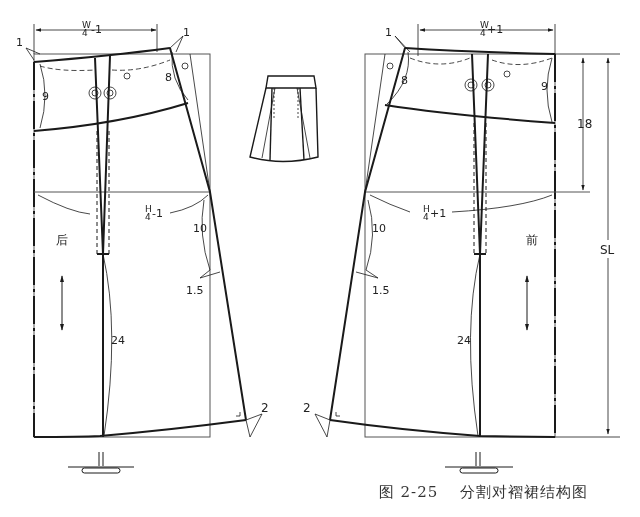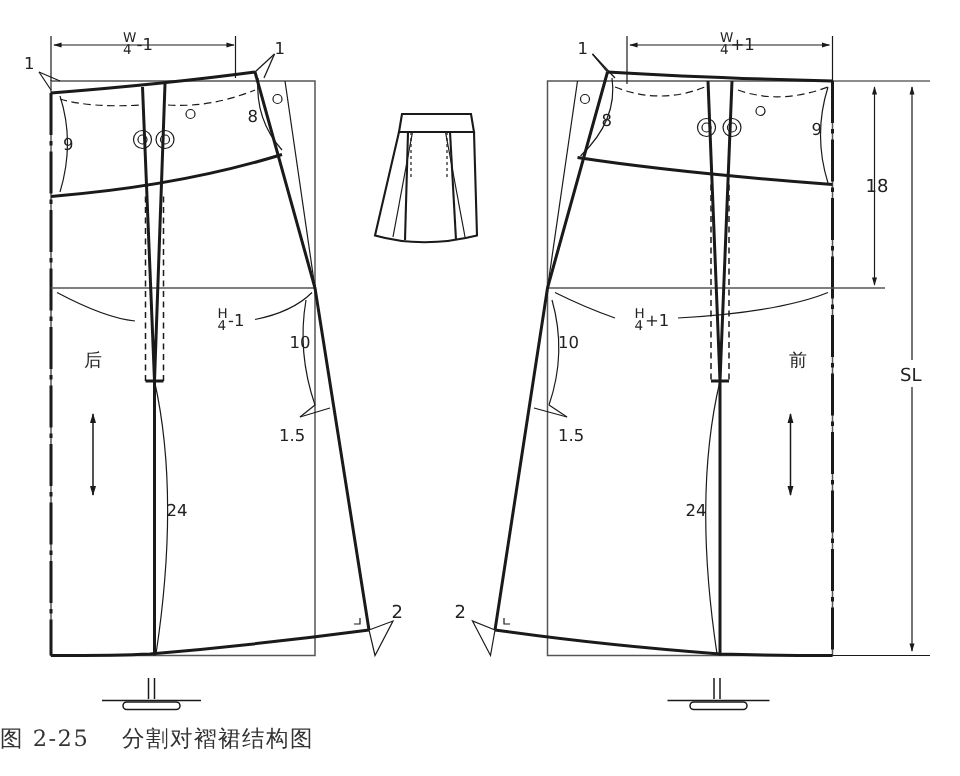--- a/index.html
+++ b/index.html
@@ -1,19 +1,19 @@
 <!DOCTYPE html>
 <html><head>
 <meta charset="utf-8">
 <style>
   html, body { margin: 0; padding: 0; background: #ffffff; }
   body { width: 640px; height: 517px; position: relative; overflow: hidden; font-family: "DejaVu Sans", sans-serif; }
   svg { position: absolute; left: 0; top: 0; }
   .caption {
-    position: absolute; left: 0; top: 483px; width: 588px; text-align: left;
+    position: absolute; left: 0; top: 483px; width: 588px; text-align: right;
     font-family: "DejaVu Serif", serif; font-size: 15px; color: #333333; letter-spacing: 1px;
   }
   .caption .num { margin-right: 16px; }
   text { font-family: "DejaVu Sans", sans-serif; fill: #222; }
 </style>
 </head>
 <body>
 
 <svg width="640" height="517" viewBox="0 0 640 517">
   <defs>

